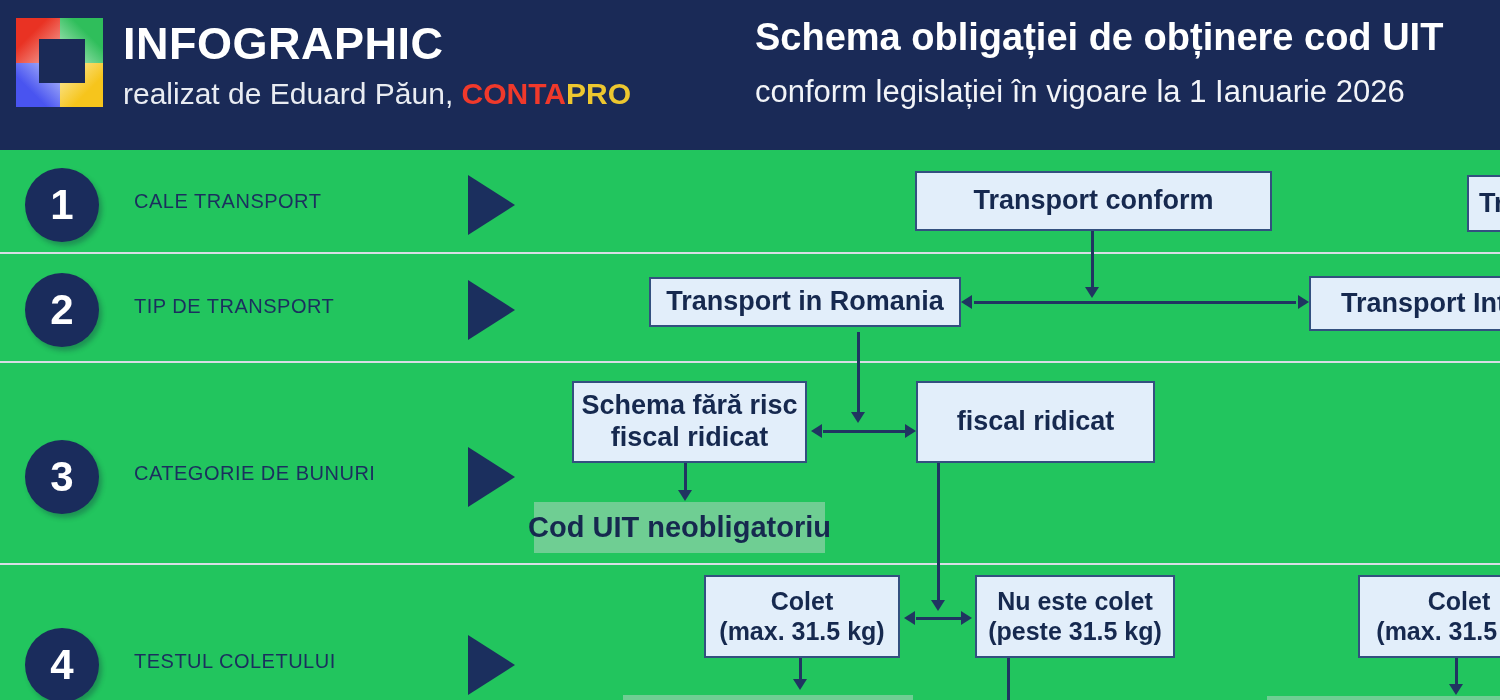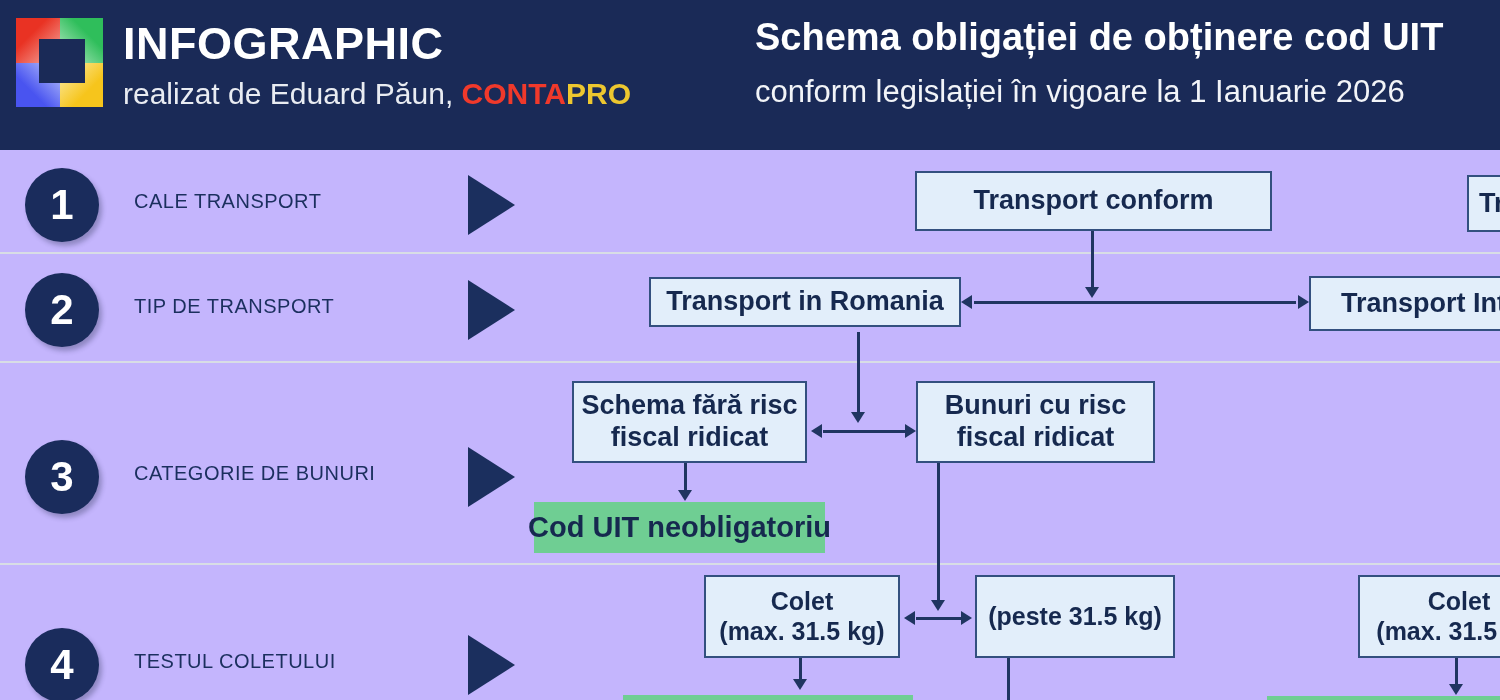--- a/index.html
+++ b/index.html
@@ -1,18 +1,18 @@
 <!DOCTYPE html>
 <html><head>
 <meta charset="utf-8">
 <style>
   html,body{margin:0;padding:0;background:#e8eaef;}
   .canvas{
     position:relative;width:1500px;height:700px;overflow:hidden;
-    background:#c4b5fd;font-family:"Liberation Sans",sans-serif;
+    background:#22c55e;font-family:"Liberation Sans",sans-serif;
     -webkit-font-smoothing:antialiased;
   }
   
   .header{position:absolute;left:0;top:0;width:1500px;height:150px;background:#1a2a57;}
   .logo{position:absolute;left:16px;top:18px;width:87px;height:89px;}
   .logo .q{position:absolute;width:50%;height:50%;}
   .q-red   {left:0;top:0;background:linear-gradient(135deg,#e93223 35%,#f6b3ab);}
   .q-green {right:0;top:0;background:linear-gradient(225deg,#2fbe5b 35%,#c4eed0);}
   .q-blue  {left:0;bottom:0;background:linear-gradient(45deg,#4954f0 35%,#c0cafb);}
   .q-yellow{right:0;bottom:0;background:linear-gradient(315deg,#f6c51c 35%,#fceeb2);}
@@ -104,41 +104,41 @@
   <div class="arr-right" style="left:1298px;top:295px"></div>
 
   <div class="vline" style="left:857px;top:332px;height:80px"></div>
   <div class="arr-down" style="left:851px;top:412px"></div>
 
   <div class="fbox" style="left:572px;top:381px;width:235px;height:82px">
     <span>Schema fără risc</span>
     <span>fiscal ridicat</span>
   </div>
   <div class="fbox" style="left:916px;top:381px;width:239px;height:82px">
-    <span>Bunuri cu risc</span>
     <span>fiscal ridicat</span>
   </div>
 
   <div class="hline" style="left:823px;top:430px;width:82px"></div>
   <div class="arr-left" style="left:811px;top:424px"></div>
   <div class="arr-right" style="left:905px;top:424px"></div>
 
   <div class="vline" style="left:684px;top:463px;height:27px"></div>
   <div class="arr-down" style="left:678px;top:490px"></div>
 
   <div class="gbox" style="left:534px;top:502px;width:291px;height:51px">Cod UIT neobligatoriu</div>
 
   <div class="vline" style="left:937px;top:463px;height:137px"></div>
   <div class="arr-down" style="left:931px;top:600px"></div>
 
   <div class="fbox" style="left:704px;top:575px;width:196px;height:83px;font-size:25px">
     <span>Colet</span>
     <span>(max. 31.5 kg)</span>
   </div>
   <div class="fbox" style="left:975px;top:575px;width:200px;height:83px;font-size:25px">
+    <span>Nu este colet</span>
     <span>(peste 31.5 kg)</span>
   </div>
   <div class="fbox" style="left:1358px;top:575px;width:202px;height:83px;font-size:25px">
     <span>Colet</span>
     <span>(max. 31.5 kg)</span>
   </div>
 
   <div class="hline" style="left:916px;top:617px;width:45px"></div>
   <div class="arr-left" style="left:904px;top:611px"></div>
   <div class="arr-right" style="left:961px;top:611px"></div>

